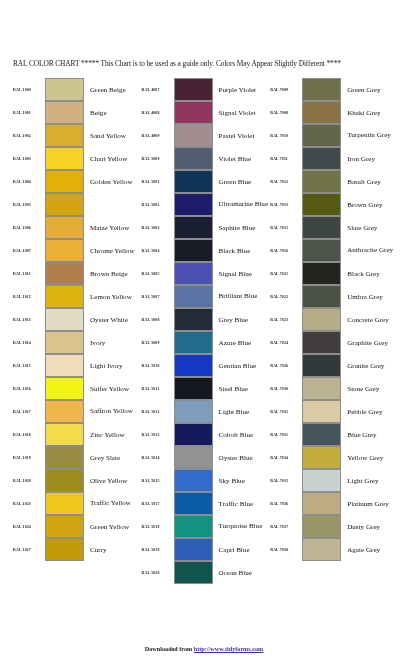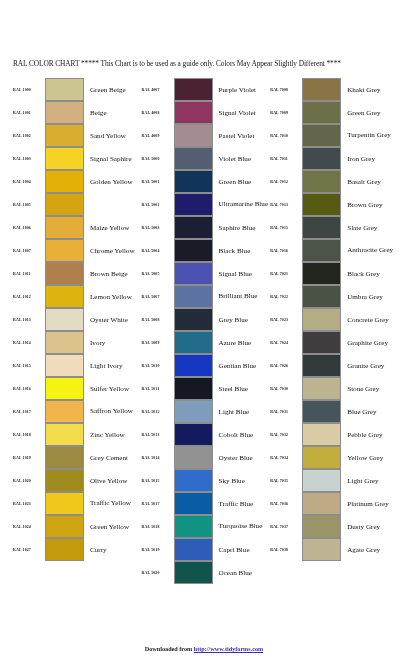--- a/index.html
+++ b/index.html
@@ -140,21 +140,21 @@
           <div class="swatch-cell">
             <div class="swatch" style="background: rgb(216, 174, 49);"></div>
           </div>
           <div class="color-name">Sand Yellow</div>
         </div>
         <div class="color-row">
           <div class="ral-code">RAL 1003</div>
           <div class="swatch-cell">
             <div class="swatch" style="background: rgb(245, 210, 35);"></div>
           </div>
-          <div class="color-name">Signal Saphire</div>
+          <div class="color-name">Chart Yellow</div>
         </div>
         <div class="color-row">
           <div class="ral-code">RAL 1004</div>
           <div class="swatch-cell">
             <div class="swatch" style="background: rgb(226, 176, 7);"></div>
           </div>
           <div class="color-name">Golden Yellow</div>
         </div>
         <div class="color-row">
           <div class="ral-code">RAL 1005</div>
@@ -230,21 +230,21 @@
           <div class="swatch-cell">
             <div class="swatch" style="background: rgb(244, 219, 76);"></div>
           </div>
           <div class="color-name">Zinc Yellow</div>
         </div>
         <div class="color-row">
           <div class="ral-code">RAL 1019</div>
           <div class="swatch-cell">
             <div class="swatch" style="background: rgb(155, 138, 65);"></div>
           </div>
-          <div class="color-name">Grey Cement</div>
+          <div class="color-name">Grey Slate</div>
         </div>
         <div class="color-row">
           <div class="ral-code">RAL 1020</div>
           <div class="swatch-cell">
             <div class="swatch" style="background: rgb(158, 140, 30);"></div>
           </div>
           <div class="color-name">Olive Yellow</div>
         </div>
         <div class="color-row">
           <div class="ral-code">RAL 1023</div>
@@ -419,34 +419,34 @@
         <div class="color-row">
           <div class="ral-code">RAL 5020</div>
           <div class="swatch-cell">
             <div class="swatch" style="background: rgb(17, 84, 78);"></div>
           </div>
           <div class="color-name">Ocean Blue</div>
         </div>
       </div>
       <div class="color-column">
         <div class="color-row">
+          <div class="ral-code">RAL 7009</div>
+          <div class="swatch-cell">
+            <div class="swatch" style="background: rgb(108, 111, 72);"></div>
+          </div>
+          <div class="color-name">Green Grey</div>
+        </div>
+        <div class="color-row">
           <div class="ral-code">RAL 7008</div>
           <div class="swatch-cell">
             <div class="swatch" style="background: rgb(138, 116, 69);"></div>
           </div>
           <div class="color-name">Khaki Grey</div>
         </div>
         <div class="color-row">
-          <div class="ral-code">RAL 7009</div>
-          <div class="swatch-cell">
-            <div class="swatch" style="background: rgb(108, 111, 72);"></div>
-          </div>
-          <div class="color-name">Green Grey</div>
-        </div>
-        <div class="color-row">
           <div class="ral-code">RAL 7010</div>
           <div class="swatch-cell">
             <div class="swatch" style="background: rgb(100, 102, 74);"></div>
           </div>
           <div class="color-name two-line">Turpentin Grey</div>
         </div>
         <div class="color-row">
           <div class="ral-code">RAL 7011</div>
           <div class="swatch-cell">
             <div class="swatch" style="background: rgb(65, 75, 76);"></div>
@@ -517,32 +517,32 @@
           <div class="color-name">Granite Grey</div>
         </div>
         <div class="color-row">
           <div class="ral-code">RAL 7030</div>
           <div class="swatch-cell">
             <div class="swatch" style="background: rgb(188, 180, 145);"></div>
           </div>
           <div class="color-name">Stone Grey</div>
         </div>
         <div class="color-row">
+          <div class="ral-code">RAL 7032</div>
+          <div class="swatch-cell">
+            <div class="swatch" style="background: rgb(218, 203, 164);"></div>
+          </div>
+          <div class="color-name">Pebble Grey</div>
+        </div>
+        <div class="color-row">
           <div class="ral-code">RAL 7031</div>
           <div class="swatch-cell">
             <div class="swatch" style="background: rgb(70, 84, 92);"></div>
           </div>
           <div class="color-name">Blue Grey</div>
-        </div>
-        <div class="color-row">
-          <div class="ral-code">RAL 7032</div>
-          <div class="swatch-cell">
-            <div class="swatch" style="background: rgb(218, 203, 164);"></div>
-          </div>
-          <div class="color-name">Pebble Grey</div>
         </div>
         <div class="color-row">
           <div class="ral-code">RAL 7034</div>
           <div class="swatch-cell">
             <div class="swatch" style="background: rgb(195, 173, 60);"></div>
           </div>
           <div class="color-name">Yellow Grey</div>
         </div>
         <div class="color-row">
           <div class="ral-code">RAL 7035</div>

